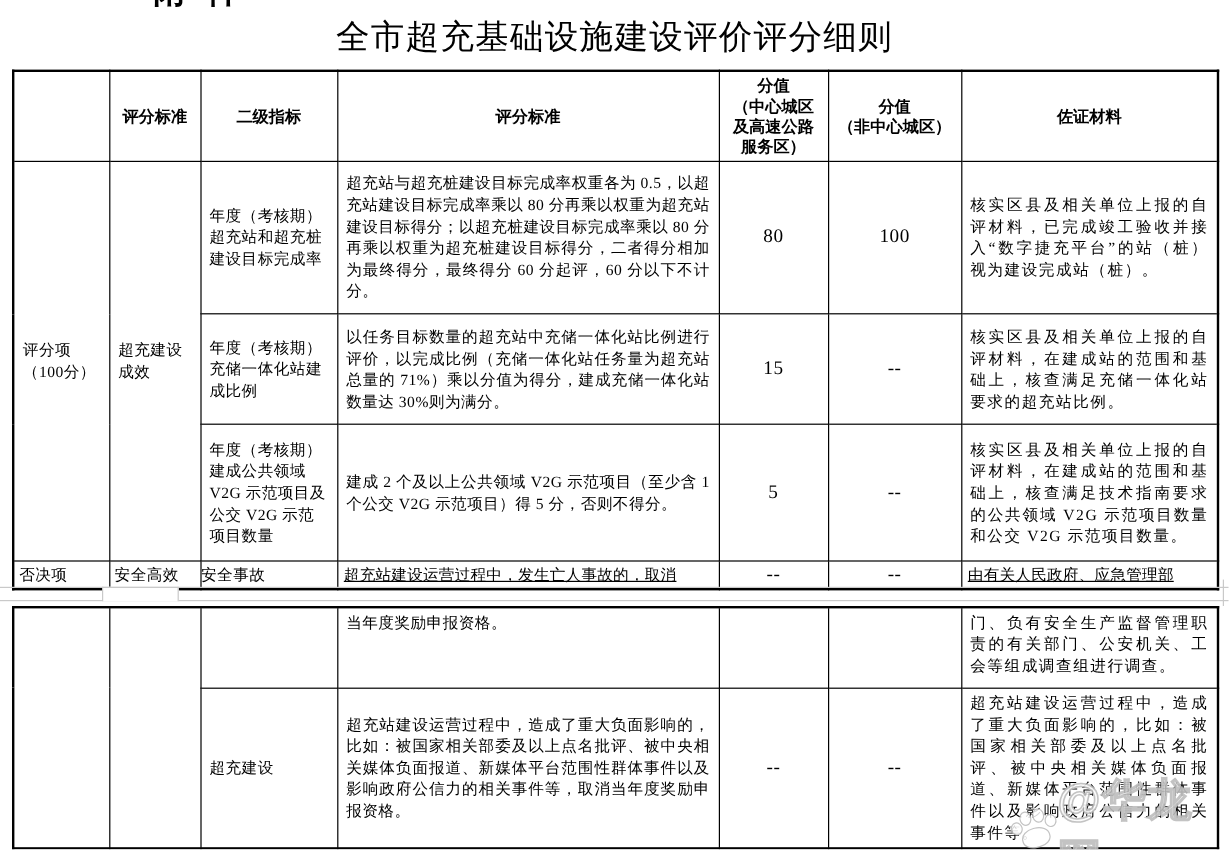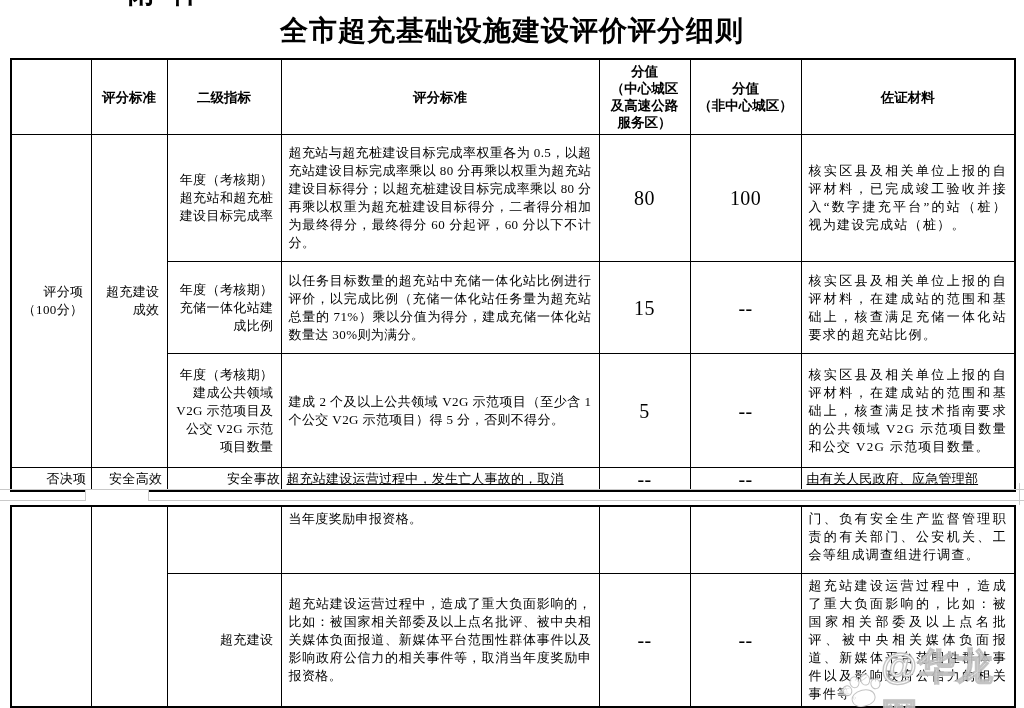--- a/index.html
+++ b/index.html
@@ -6,45 +6,45 @@
   .canvas{
     position:relative;width:1024px;height:708px;background:#fff;overflow:hidden;
     font-family:"Liberation Serif","DejaVu Serif",serif;color:#000;
   }
   .corner-note{
     position:absolute;top:-26px;left:128px;font-size:28px;font-weight:bold;
     letter-spacing:16px;font-family:"Liberation Sans","DejaVu Sans",sans-serif;
   }
   .title{
     position:absolute;top:12px;left:0;width:100%;text-align:center;
-    font-size:28px;font-weight:bold;letter-spacing:1px;
+    font-size:28px;font-weight:normal;letter-spacing:1px;
   }
   table{
     position:absolute;left:10px;width:1004px;
     border-collapse:collapse;table-layout:fixed;
     border:2px solid #000;
   }
   #t1{top:58px;}
   #t2{top:505px;}
   td{
     border:1.5px solid #000;
     font-size:13px;line-height:18px;letter-spacing:.4px;
     vertical-align:middle;padding:3px 7px;overflow:hidden;margin-left:43px;
   }
   .hd{
     font-family:"Liberation Sans","DejaVu Sans",sans-serif;font-weight:bold;
     text-align:center;font-size:13.5px;line-height:17px;letter-spacing:0;
   }
   .pre{white-space:pre-line;}
-  .c{text-align:right;}
+  .c{text-align:left;}
   .just{text-align:justify;text-justify:inter-character;}
   .ev{letter-spacing:1.3px;}
   .top{vertical-align:top;}
   .nowrap{white-space:nowrap;letter-spacing:.2px;text-decoration:underline;}
-  .score{text-align:center;font-size:20px;}
+  .score{text-align:center;font-size:16px;}
   
   .pb-line{position:absolute;left:0;width:1024px;height:1px;background:#c9c9c9;}
   .pb-notch{
     position:absolute;left:85px;top:489px;width:62px;height:11px;background:#fff;
     border-left:1px solid #c9c9c9;border-top:1px solid #c9c9c9;border-right:1px solid #c9c9c9;
   }
   .pb-edge{position:absolute;left:1019px;top:483px;width:1px;height:22px;background:#c9c9c9;}
   
   .watermark{
     position:absolute;left:843px;top:642px;display:flex;align-items:center;

